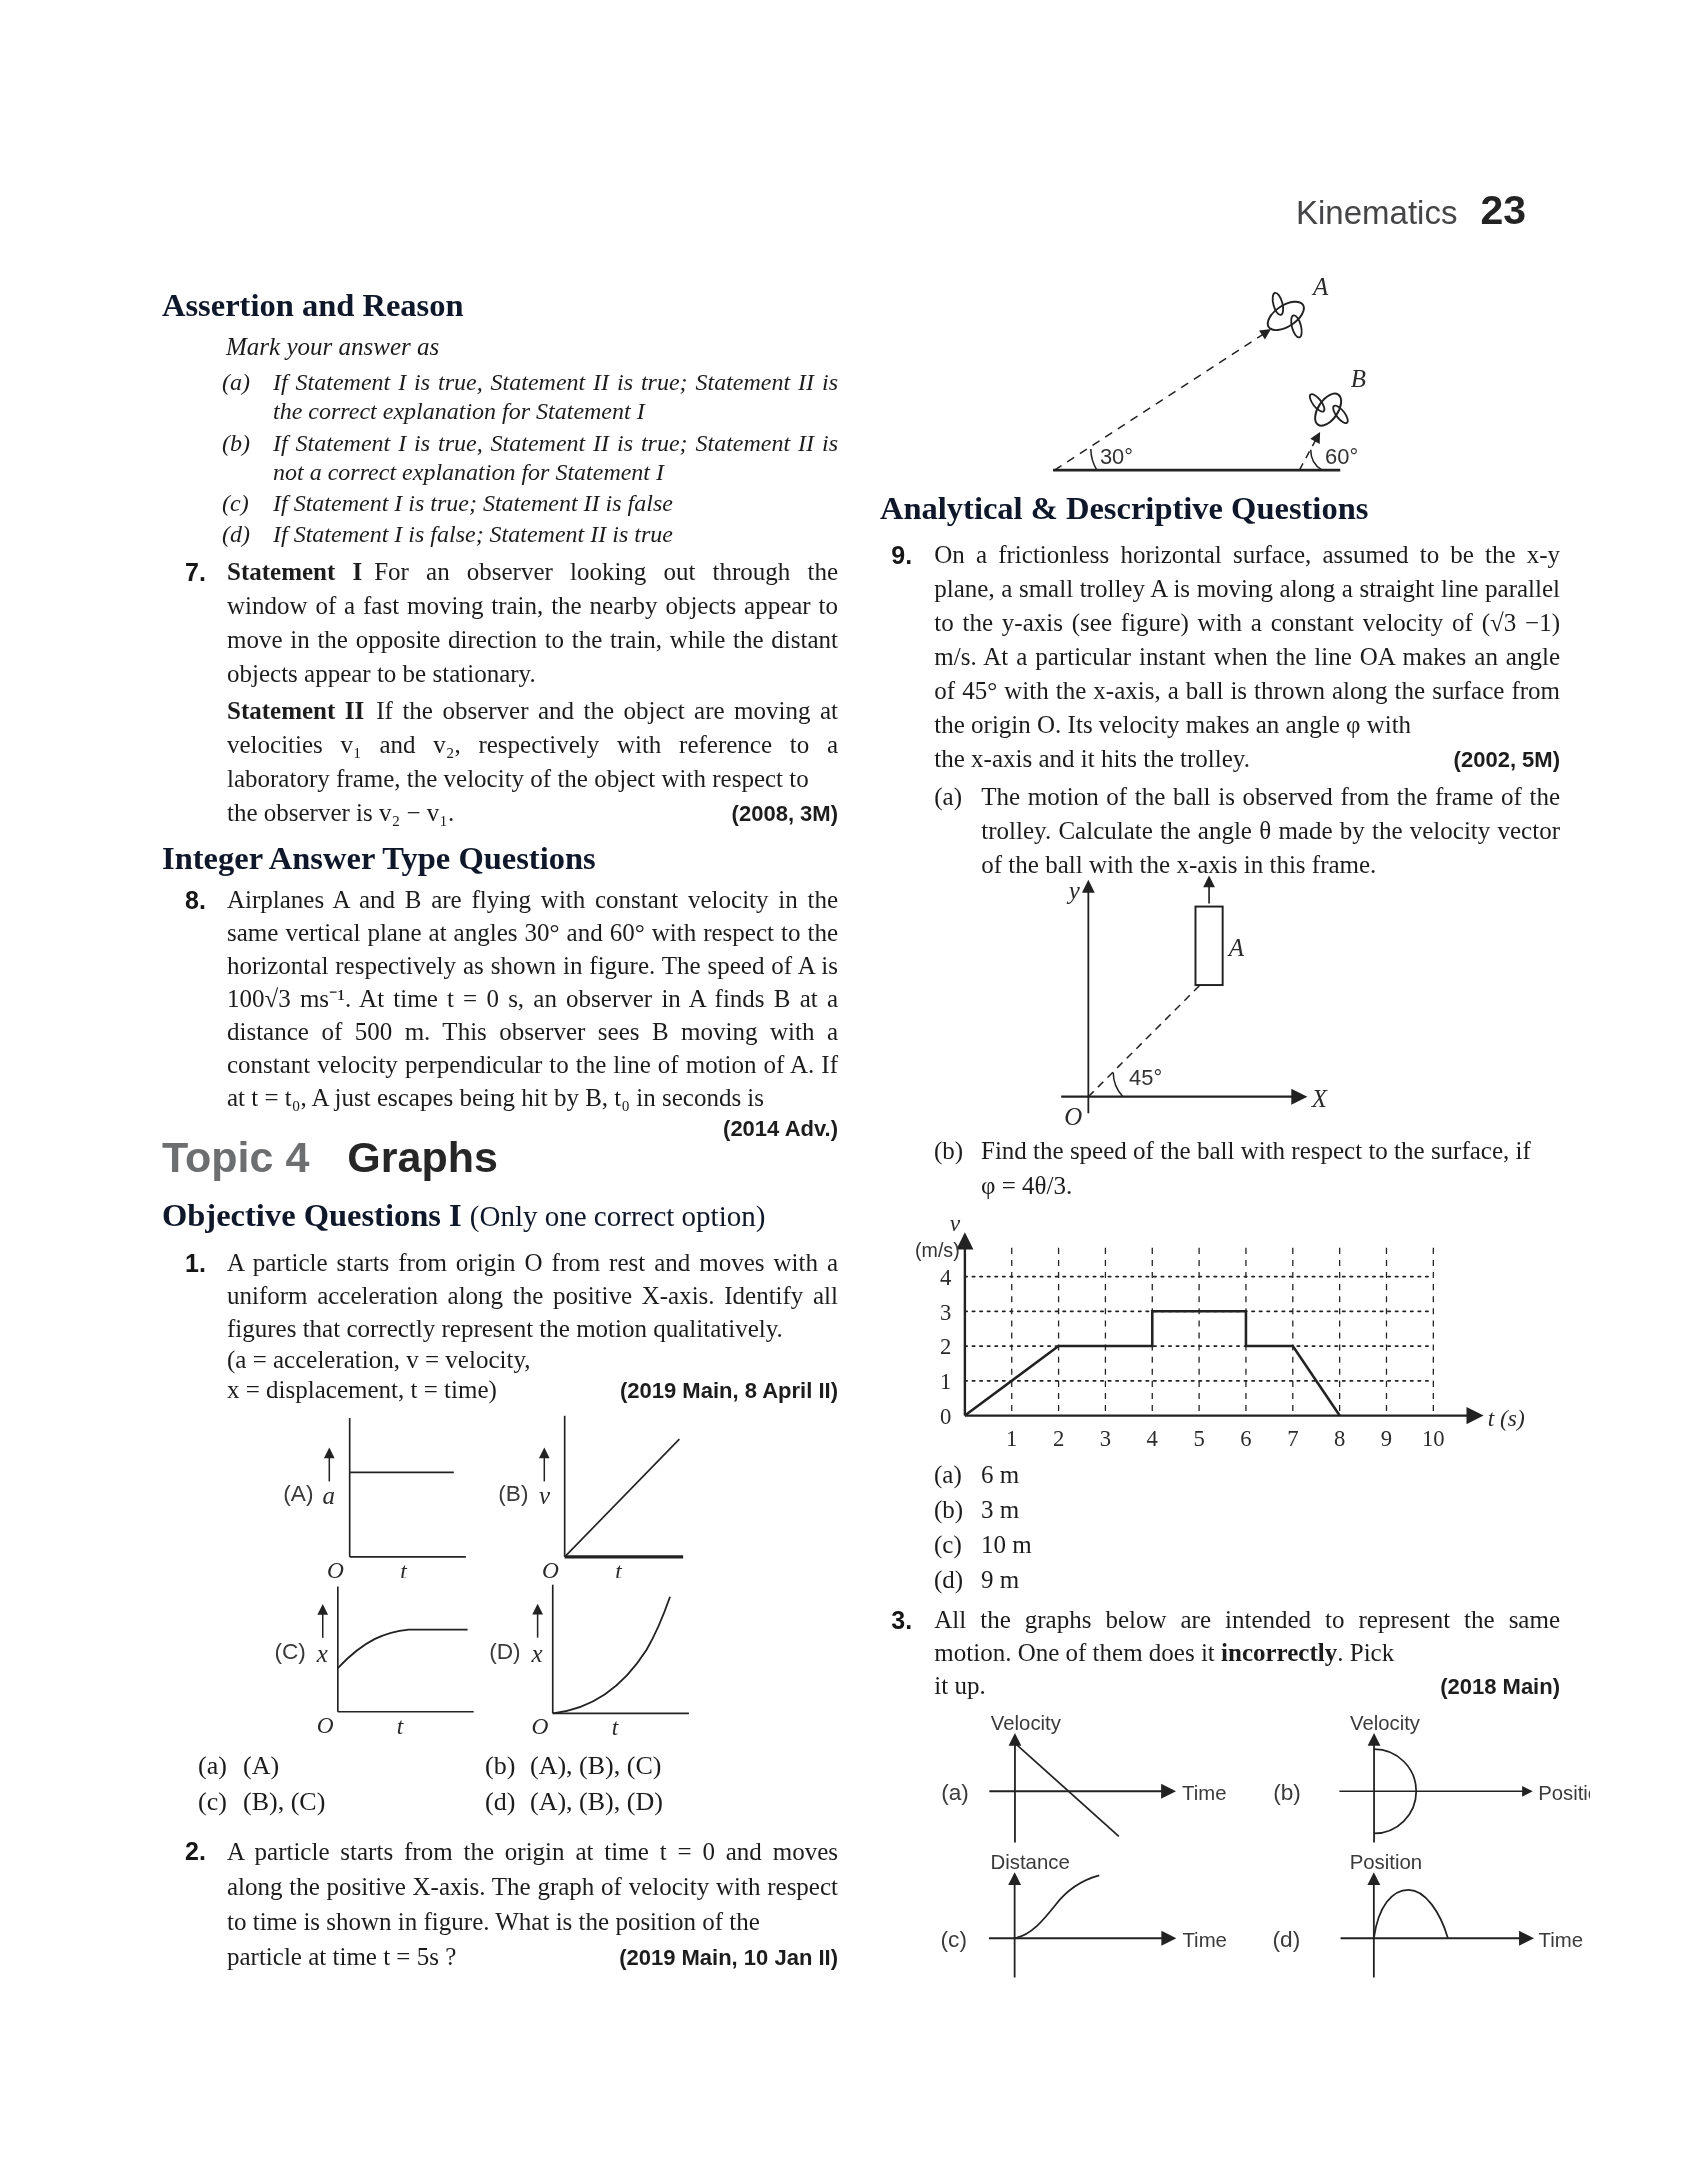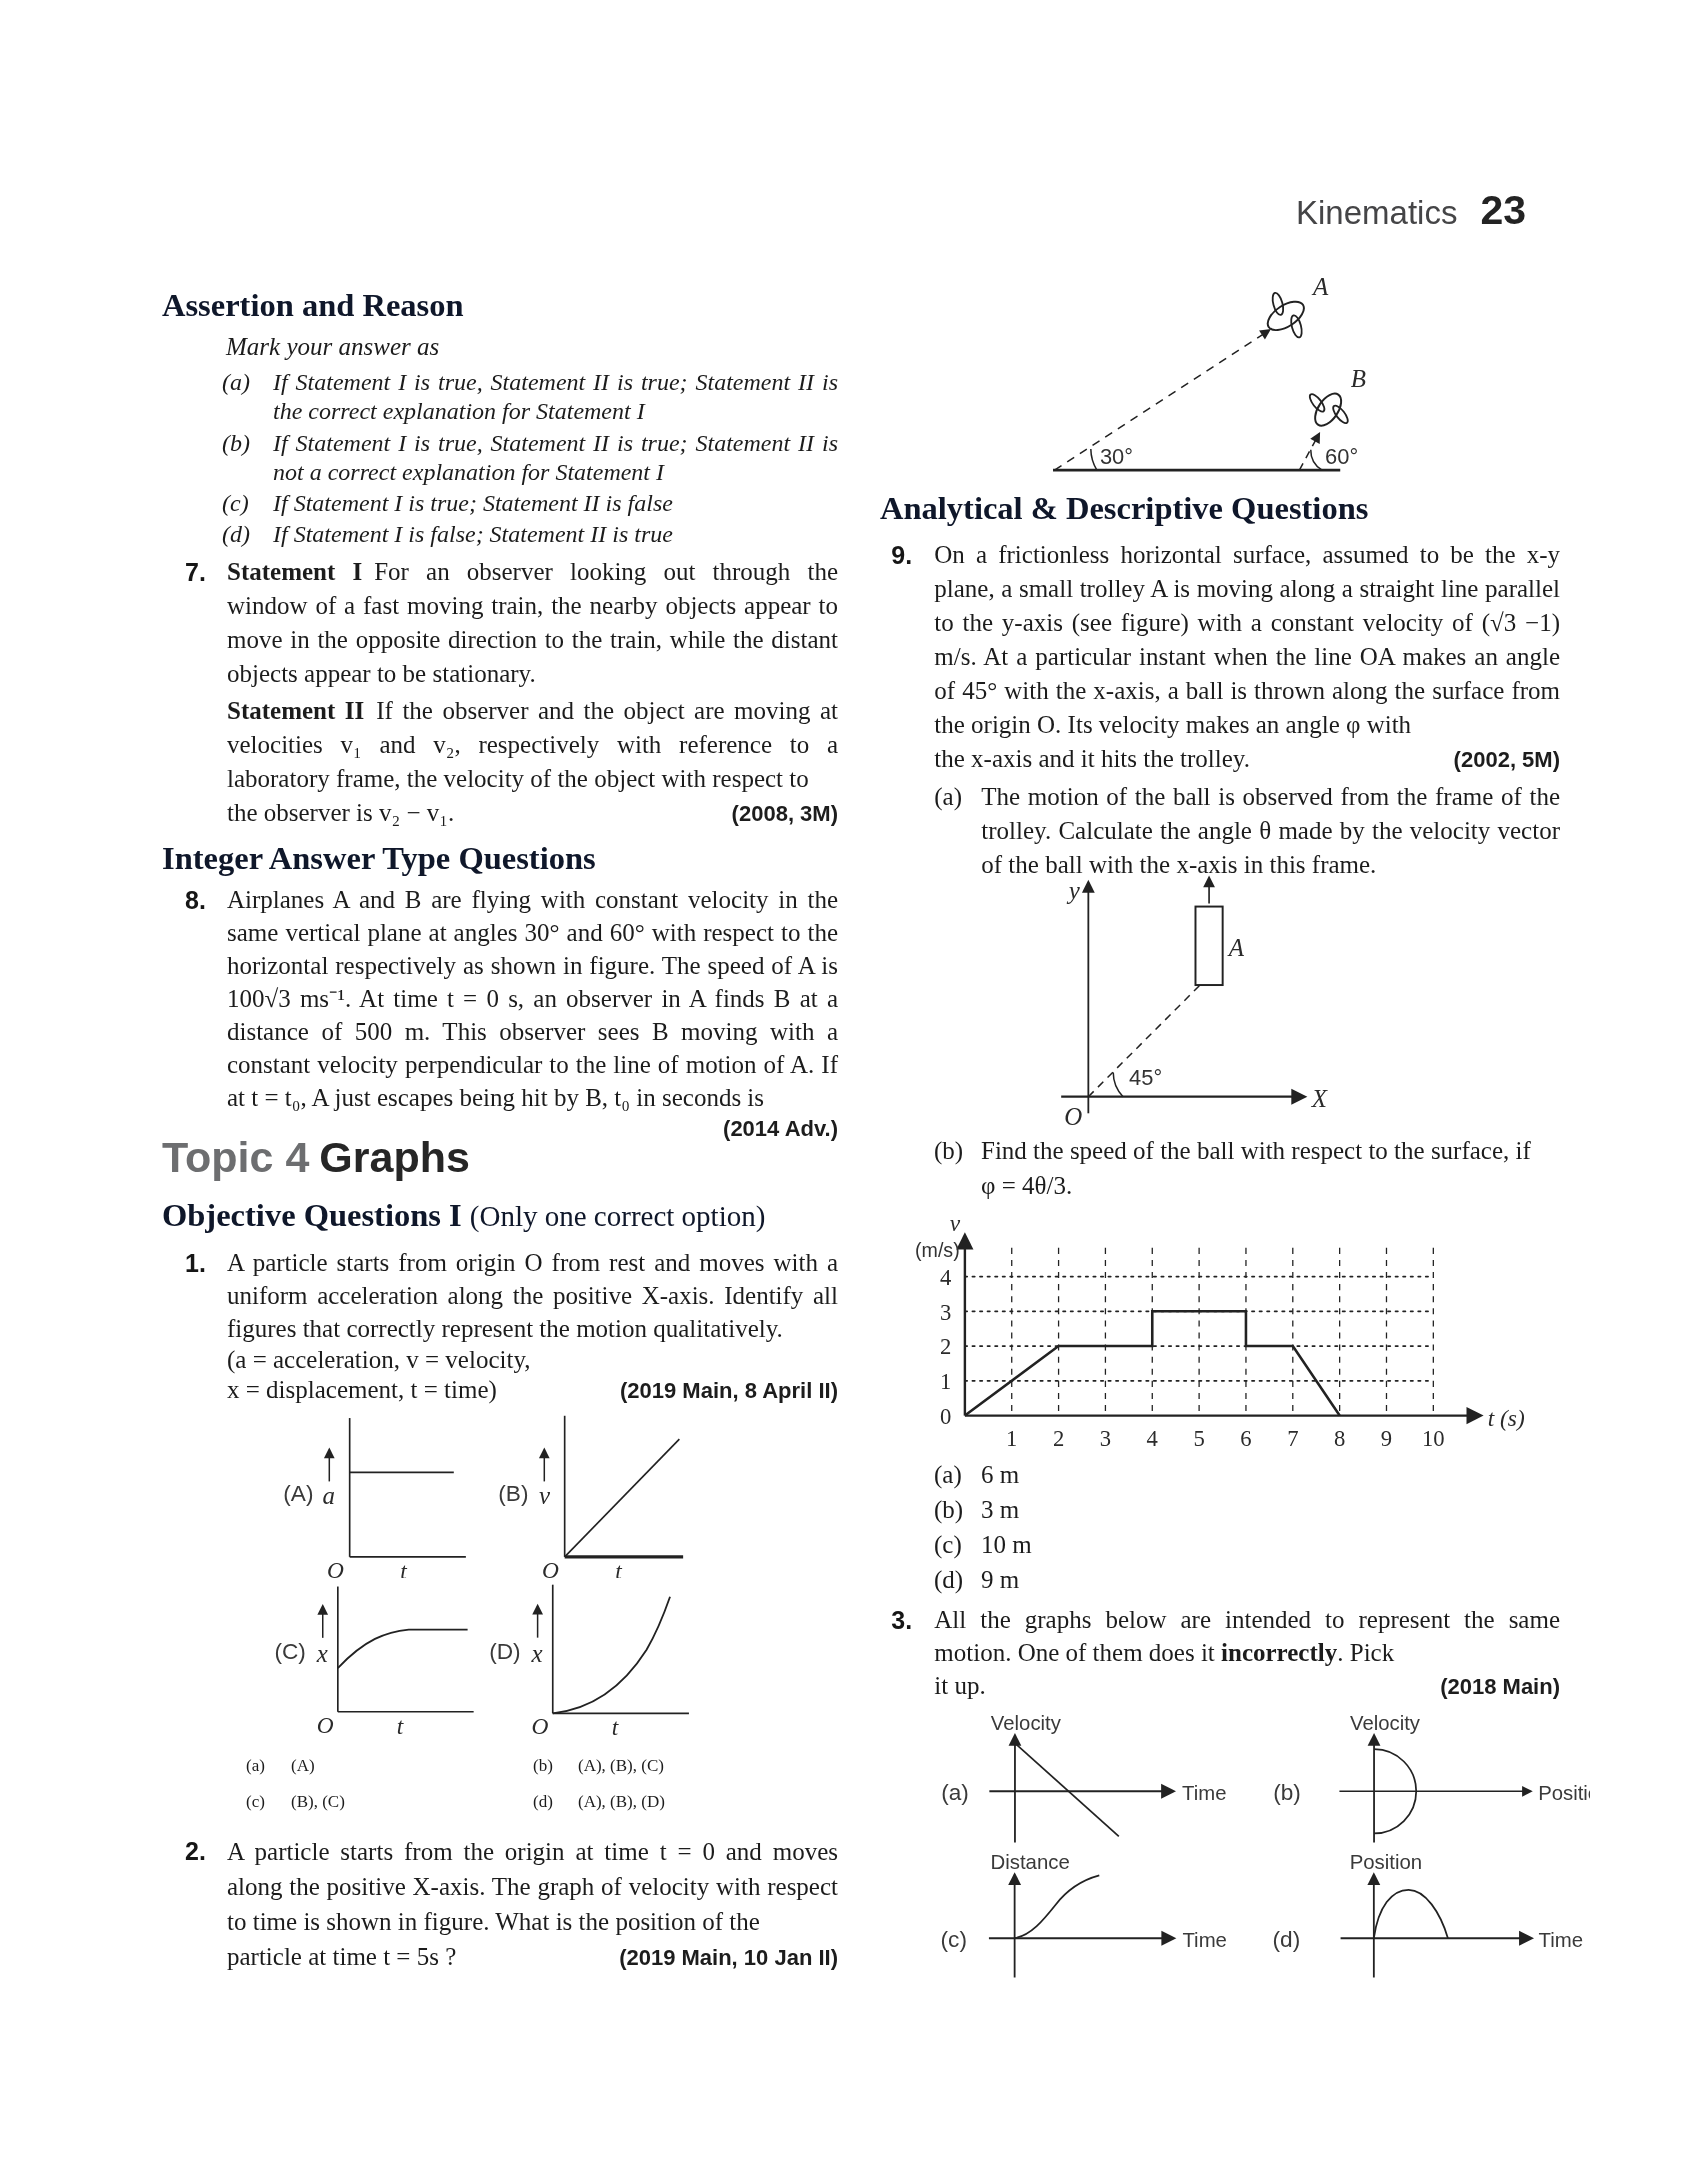--- a/index.html
+++ b/index.html
@@ -13,21 +13,21 @@
     justify-content:flex-end;align-items:baseline;gap:23px;}
   .pg-header .htitle{font-family:"Liberation Sans",sans-serif;font-size:33px;color:#454547;}
   .pg-header .hnum{font-family:"Liberation Sans",sans-serif;font-size:41px;font-weight:bold;color:#232323;}
   
   .col-left{position:absolute;left:162px;top:0;width:676px;}
   .col-right{position:absolute;left:880px;top:0;width:680px;}
   .sec{position:absolute;left:0;width:100%;}
   
   .serif-head{font-weight:bold;font-size:32.5px;line-height:1.15;color:#0f172a;margin:0;}
   .serif-sub{font-weight:normal;font-size:29px;}
-  .topic-row{display:flex;align-items:flex-end;}
+  .topic-row{display:flex;align-items:flex-end;gap:28px;}
   .topic-label{font-family:"Liberation Sans",sans-serif;font-weight:bold;font-size:43px;color:#6d6e70;}
   .topic-title{font-family:"Liberation Sans",sans-serif;font-weight:bold;font-size:43px;color:#262626;margin-left:10px;}
   
   .bt{font-size:25px;line-height:34px;text-align:justify;margin:0;}
   .it{font-style:italic;}
   .qrow{display:flex;margin-top:6px;}
   .qnum{flex:none;width:42px;padding-left:23px;font-family:"Liberation Sans",sans-serif;
         font-weight:bold;font-size:25px;line-height:34px;color:#161616;}
   .qnum-r{flex:none;width:43px;padding-left:11.3px;font-family:"Liberation Sans",sans-serif;
         font-weight:bold;font-size:25px;line-height:34px;color:#161616;}
@@ -36,21 +36,21 @@
   .tag{font-family:"Liberation Sans",sans-serif;font-weight:bold;font-size:22px;color:#1d1d1d;white-space:nowrap;}
   .tagline{text-align:right;font-size:22px;line-height:30px;}
   .stmt{margin-right:12px;}
   
   .opt{display:flex;font-size:24px;line-height:29px;margin-top:2.3px;}
   .opt-label{flex:none;width:51px;}
   .opt-body{flex:1;min-width:0;text-align:justify;}
   .intro{margin:8px 0 6px 64px;font-size:25px;line-height:30px;}
   .assert-opts{margin-left:60px;}
   
-  .q1opts{display:grid;grid-template-columns:287px 1fr;margin-left:84px;font-size:17px;line-height:36px;}
+  .q1opts{display:grid;grid-template-columns:287px 1fr;margin-left:36px;font-size:26px;line-height:36px;}
   .q1opts .opt-label{width:45px;display:inline-block;}
   
   .optrow{font-size:25px;line-height:35px;display:flex;}
   .optrow .opt-label{width:47px;flex:none;}
   
   .q1graphs{position:relative;height:336px;margin-top:6px;}
   .q3grid{display:grid;grid-template-columns:332px 332px;row-gap:4.5px;margin-top:7.6px;}
   
   text{fill:#2b2b2b;}
   .sv-var{font-family:"Liberation Serif",serif;font-style:italic;font-size:33px;}

